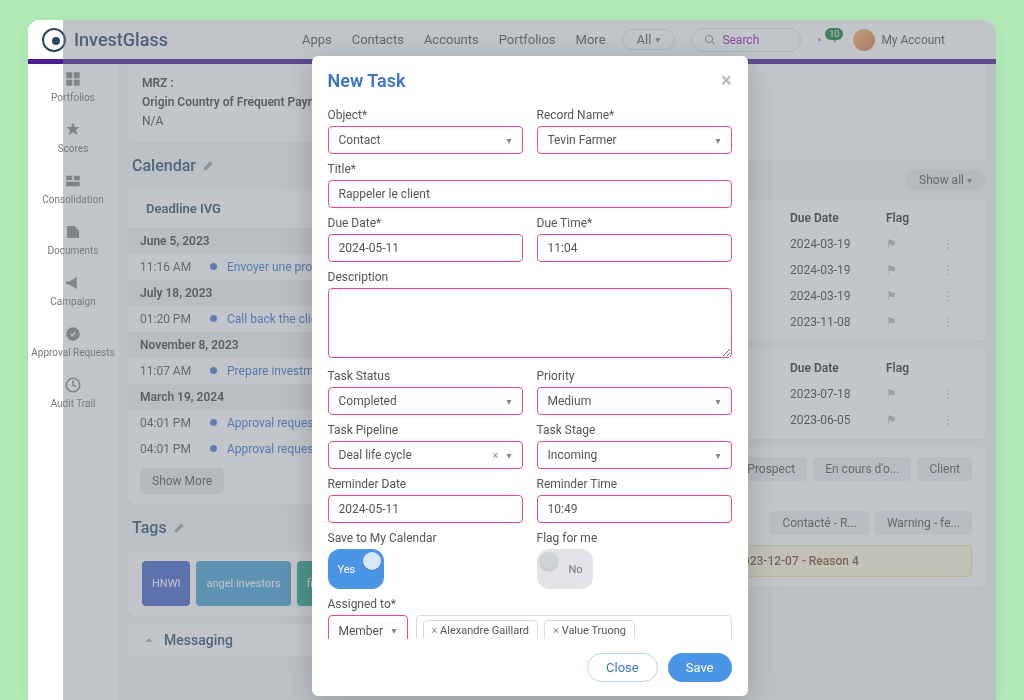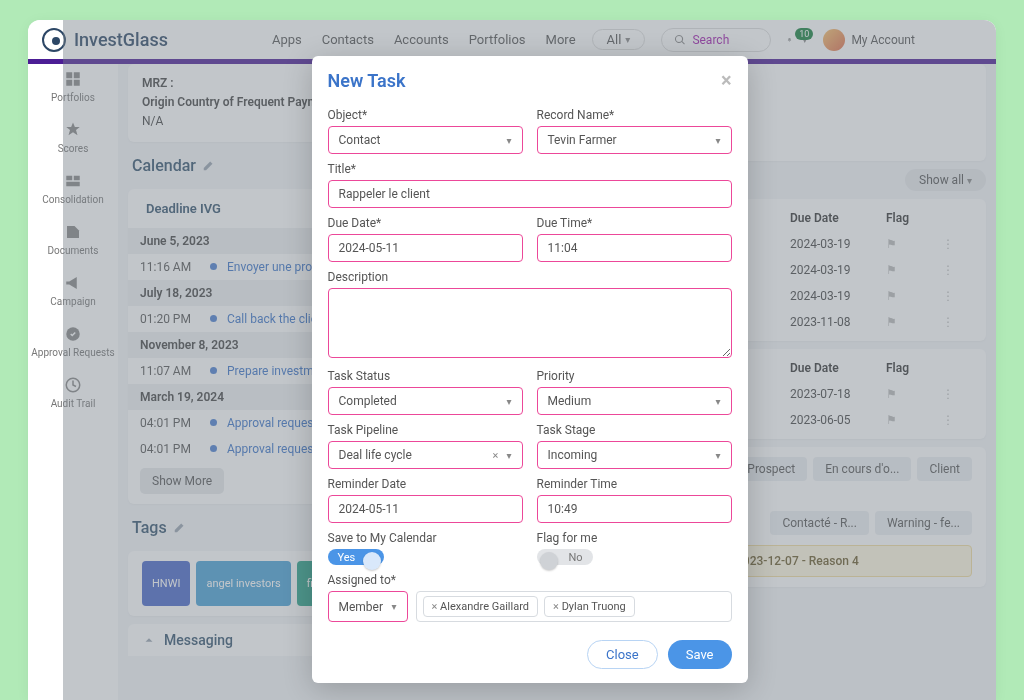--- a/index.html
+++ b/index.html
@@ -4,21 +4,21 @@
 <style>
 * { box-sizing: border-box; margin: 0; padding: 0; font-family: -apple-system, BlinkMacSystemFont, "Segoe UI", Roboto, Arial, sans-serif; }
 body { background: #b1eab7; width: 1024px; height: 700px; overflow: hidden; position: relative; }
 .app-frame { position: absolute; left: 28px; top: 20px; right: 28px; bottom: 0; background: #f4f6f8; border-radius: 12px 12px 0 0; overflow: hidden; box-shadow: 0 2px 14px rgba(0,0,0,.05); }
 
 
 .topbar { height: 44px; display: flex; align-items: center; padding: 0 14px; gap: 16px; background: #fff; border-bottom: 5px solid #4c1d95; font-size: 13px; color: #555; }
 .brand { display: flex; align-items: center; gap: 8px; font-size: 18px; font-weight: 500; color: #2d4766; }
 .brand-icon { width: 24px; height: 24px; border: 2px solid #2d4766; border-radius: 50%; display: inline-flex; align-items: center; justify-content: center; }
 .brand-icon::after { content:""; width: 8px; height: 8px; background: #2d4766; border-radius: 50%; margin-left: 3px; margin-top: 3px; }
-.nav-links { display: flex; gap: 20px; margin-left: 88px; text-align: right; }
+.nav-links { display: flex; gap: 20px; margin-left: 118px; text-align: right; }
 .nav-links span { cursor: pointer; }
 .all-chip { background: #fff; border: 1px solid #ddd; border-radius: 16px; padding: 2px 14px; display: flex; align-items: center; gap: 4px; }
 .search-box { background: #fff; border: 1px solid #ddd; border-radius: 16px; padding: 4px 12px; display: flex; align-items: center; gap: 6px; min-width: 110px; font-size: 12px; color: #a21caf; }
 .search-box svg { width: 12px; height: 12px; fill: #888; }
 .bell { position: relative; width: 20px; display: flex; align-items: center; justify-content: center; }
 .bell svg { width: 16px; height: 16px; fill: #999; }
 .bell-badge { position: absolute; top: -4px; right: -6px; background: #15803d; color: #fff; font-size: 9px; border-radius: 8px; padding: 1px 4px; }
 .account { display: flex; align-items: center; gap: 6px; font-size: 12px; color: #555; }
 .avatar { width: 22px; height: 22px; border-radius: 50%; background: linear-gradient(135deg,#f7c26b,#e06b4a); display:inline-block; }
 
@@ -73,21 +73,21 @@
 .close-x { color:#bbb; font-size:20px; font-weight:bold; cursor:pointer; }
 .modal-body { padding:4px 16px 4px; overflow-y:auto; display:flex; flex-direction:column; gap:8px; font-size:12px; color:#555; }
 .row2 { display:flex; gap:14px; }
 .row2 > div { flex:1; }
 .fld-label { font-size:12px; color:#555; margin-bottom:4px; display:block; }
 .input, .select { width:100%; border:1px solid #ec4899; border-radius:4px; padding:6px 10px; font-size:12px; color:#555; background:#fff; }
 .select { display:flex; align-items:center; justify-content:space-between; }
 .chev { font-size:10px; color:#888; }
 .pipe-clear { font-size:11px; color:#888; margin-right:8px; }
 textarea.input { height:70px; resize:both; }
-.toggle { display:inline-flex; align-items:center; border-radius:12px; height:16px; width:56px; position:relative; }
+.toggle { display:inline-flex; align-items:center; border-radius:12px; height:40px; width:56px; position:relative; }
 .toggle.yes { background:#4b95e7; color:#fff; justify-content:flex-start; padding-left:10px; font-size:11px; }
 .toggle.no  { background:#e2e4e7; color:#777; justify-content:flex-end; padding-right:10px; font-size:11px; }
 .knob { width:18px; height:18px; background:#fff; border-radius:50%; position:absolute; top:3px; box-shadow:0 1px 2px rgba(0,0,0,.2); }
 .toggle.yes .knob { right:3px; background:#d9e8fb; }
 .toggle.no  .knob { left:3px;  background:#cfd2d6; }
 .assign-tags { display:flex; gap:6px; flex-wrap:wrap; }
 .assign-tag { border:1px solid #d7dbe0; border-radius:4px; padding:3px 8px; font-size:11px; color:#555; }
 .assign-tag::before { content:"× "; color:#888; }
 .assignees-wrap { border:1px solid #d7dbe0; border-radius:4px; padding:4px 6px; flex:1; }
 .modal-footer { display:flex; justify-content:flex-end; gap:10px; padding:14px 16px; }
@@ -430,21 +430,21 @@
         <div>
             <label class="fld-label">Assigned to*</label>
           <div class="row2" style="gap:8px">
             <div class="select" style="flex:0 0 80px">
                 <span>Member</span>
                 <span class="chev">▾</span>
               </div>
             <div class="assignees-wrap">
               <div class="assign-tags">
                 <span class="assign-tag">Alexandre Gaillard</span>
-                <span class="assign-tag">Dylan Truong</span>
+                <span class="assign-tag">Value Truong</span>
               </div>
             </div>
           </div>
         </div>
       </div>
       <div class="modal-footer">
         <button class="btn btn-close">Close</button>
         <button class="btn btn-save">Save</button>
       </div>
     </div>

